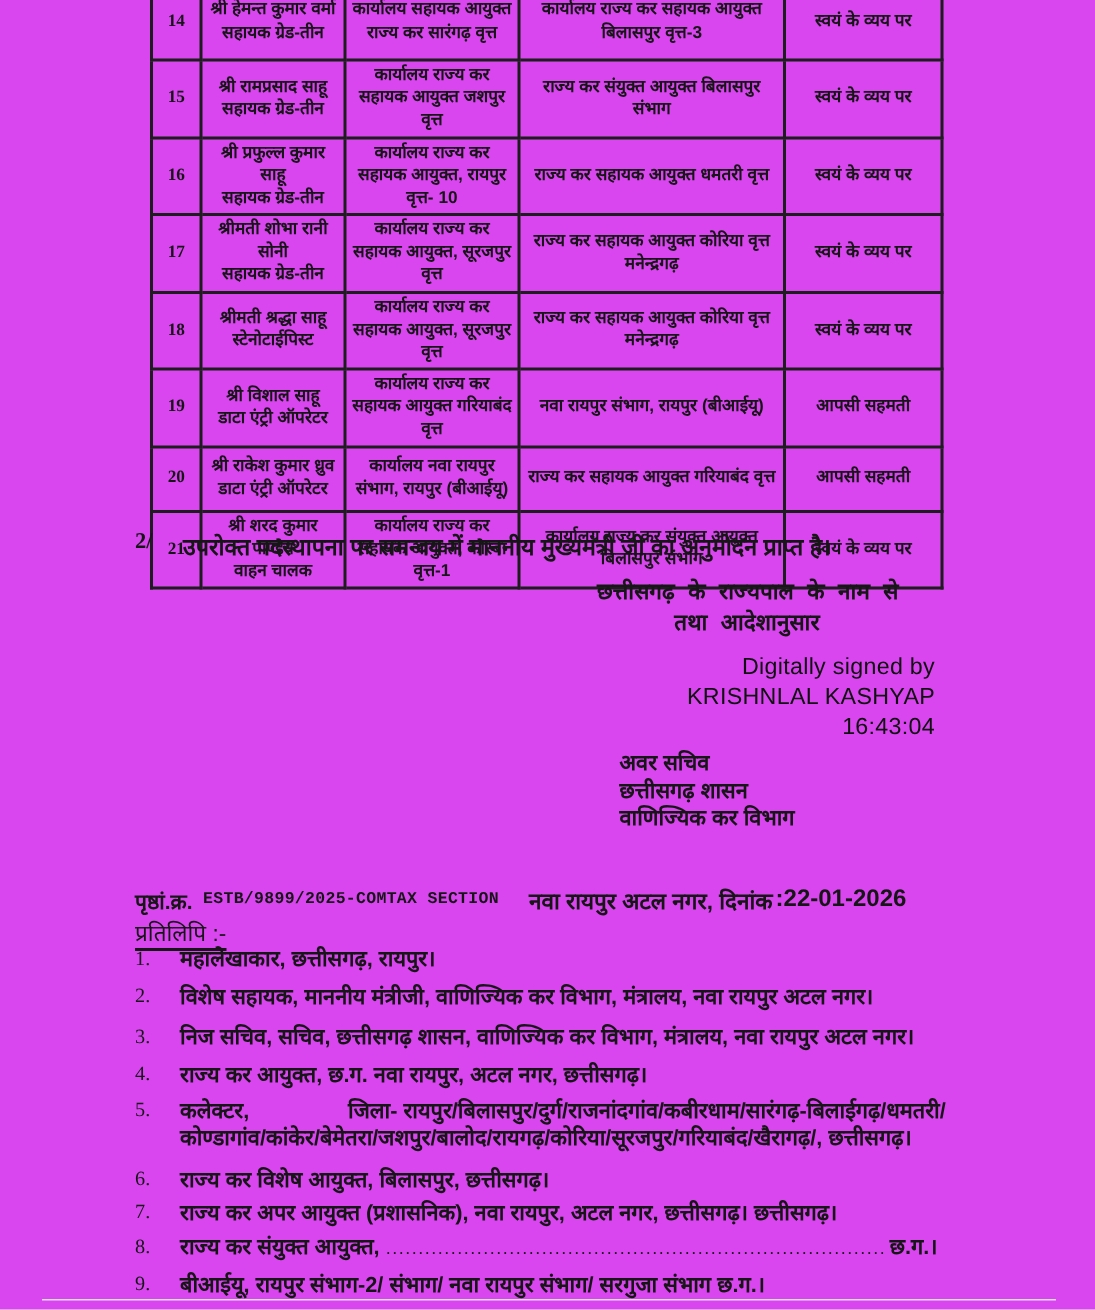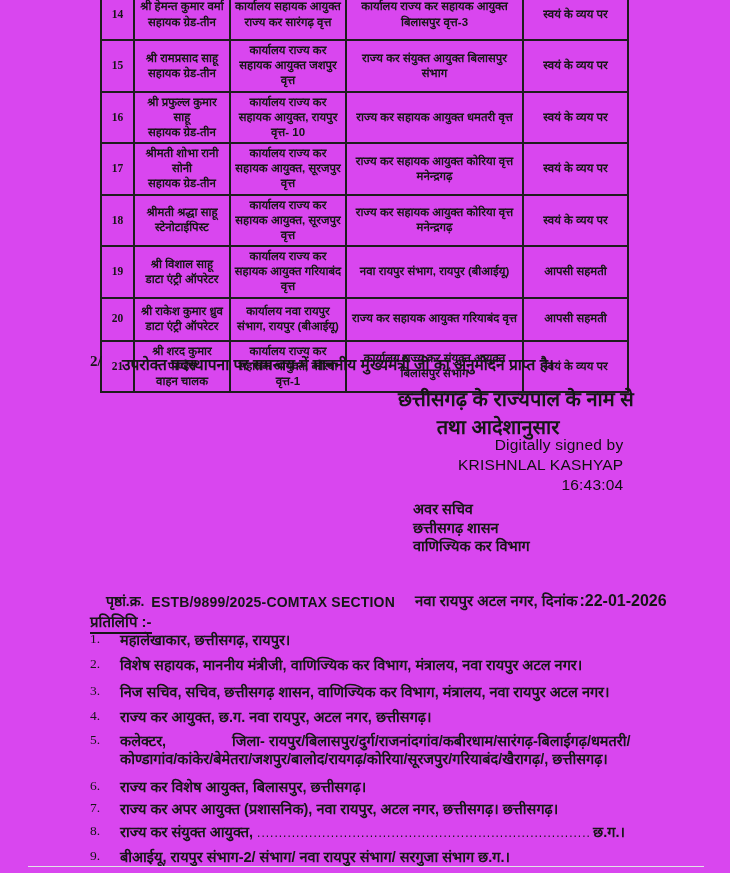--- a/index.html
+++ b/index.html
@@ -21,34 +21,34 @@
   table.postings tr:first-child td{border-top:none;}
   .c-sn{width:33px;} .c-name{width:96px;} .c-from{width:116px;}
   .c-to{width:177px;} .c-exp{width:105px;}
   .sn{font-size:13px;font-weight:400;font-family:"Liberation Serif","DejaVu Serif",serif;}
   
   .para2{position:absolute;left:90px;top:353px;width:580px;display:flex;
     font-size:15.5px;font-weight:700;}
   .para2 .pnum{width:32px;font-family:"Liberation Serif","DejaVu Serif",serif;font-size:15px;}
   
   .authority{position:absolute;left:398px;top:385px;width:200px;text-align:center;
-    font-size:20px;font-weight:700;line-height:1.42;}
+    font-size:15px;font-weight:700;line-height:1.42;font-family:Liberation Mono, monospace;}
   .authority div{white-space:nowrap;}
   .digsig{position:absolute;left:458px;top:435px;font-size:15.5px;font-weight:400;
     line-height:1.3;letter-spacing:.2px;color:#101010;text-align:right;}
   .signatory{position:absolute;left:413px;top:500px;width:185px;
     font-size:14.5px;font-weight:700;line-height:1.28;}
   
-  .refline{position:absolute;left:106px;top:590px;display:flex;align-items:flex-end;white-space:nowrap;}
+  .refline{position:absolute;left:90px;top:590px;display:flex;align-items:center;white-space:nowrap;}
   .ref-label{font-size:14px;font-weight:700;}
-  .ref-number{font-family:Liberation Sans, sans-serif;font-size:14px;
+  .ref-number{font-family:Liberation Mono, monospace;font-size:11px;
     font-weight:700;margin-left:7px;letter-spacing:.2px;}
   .ref-place{font-size:15px;font-weight:700;margin-left:20px;}
   .ref-date{font-size:16px;font-weight:700;margin-left:2px;}
-  .copyhead{position:absolute;left:90px;top:611px;font-size:15px;font-weight:700;
+  .copyhead{position:absolute;left:90px;top:611px;font-size:15px;font-weight:400;
     border-bottom:2px solid #161616;padding-bottom:1px;}
   
   .copies{position:absolute;left:90px;top:631px;width:575px;font-size:14.5px;font-weight:700;}
   .citem{display:flex;line-height:1.25;}
   .cno{width:22px;flex:none;font-family:"Liberation Serif","DejaVu Serif",serif;
     font-weight:400;font-size:13.5px;}
   .ctext{margin-left:8px;flex:1;}
   .m1{margin-top:0;} .m2{margin-top:7px;} .m3{margin-top:9px;} .m4{margin-top:7px;}
   .m5{margin-top:5px;} .m6{margin-top:10px;} .m7{margin-top:4px;} .m8{margin-top:5px;}
   .m9{margin-top:7px;}

